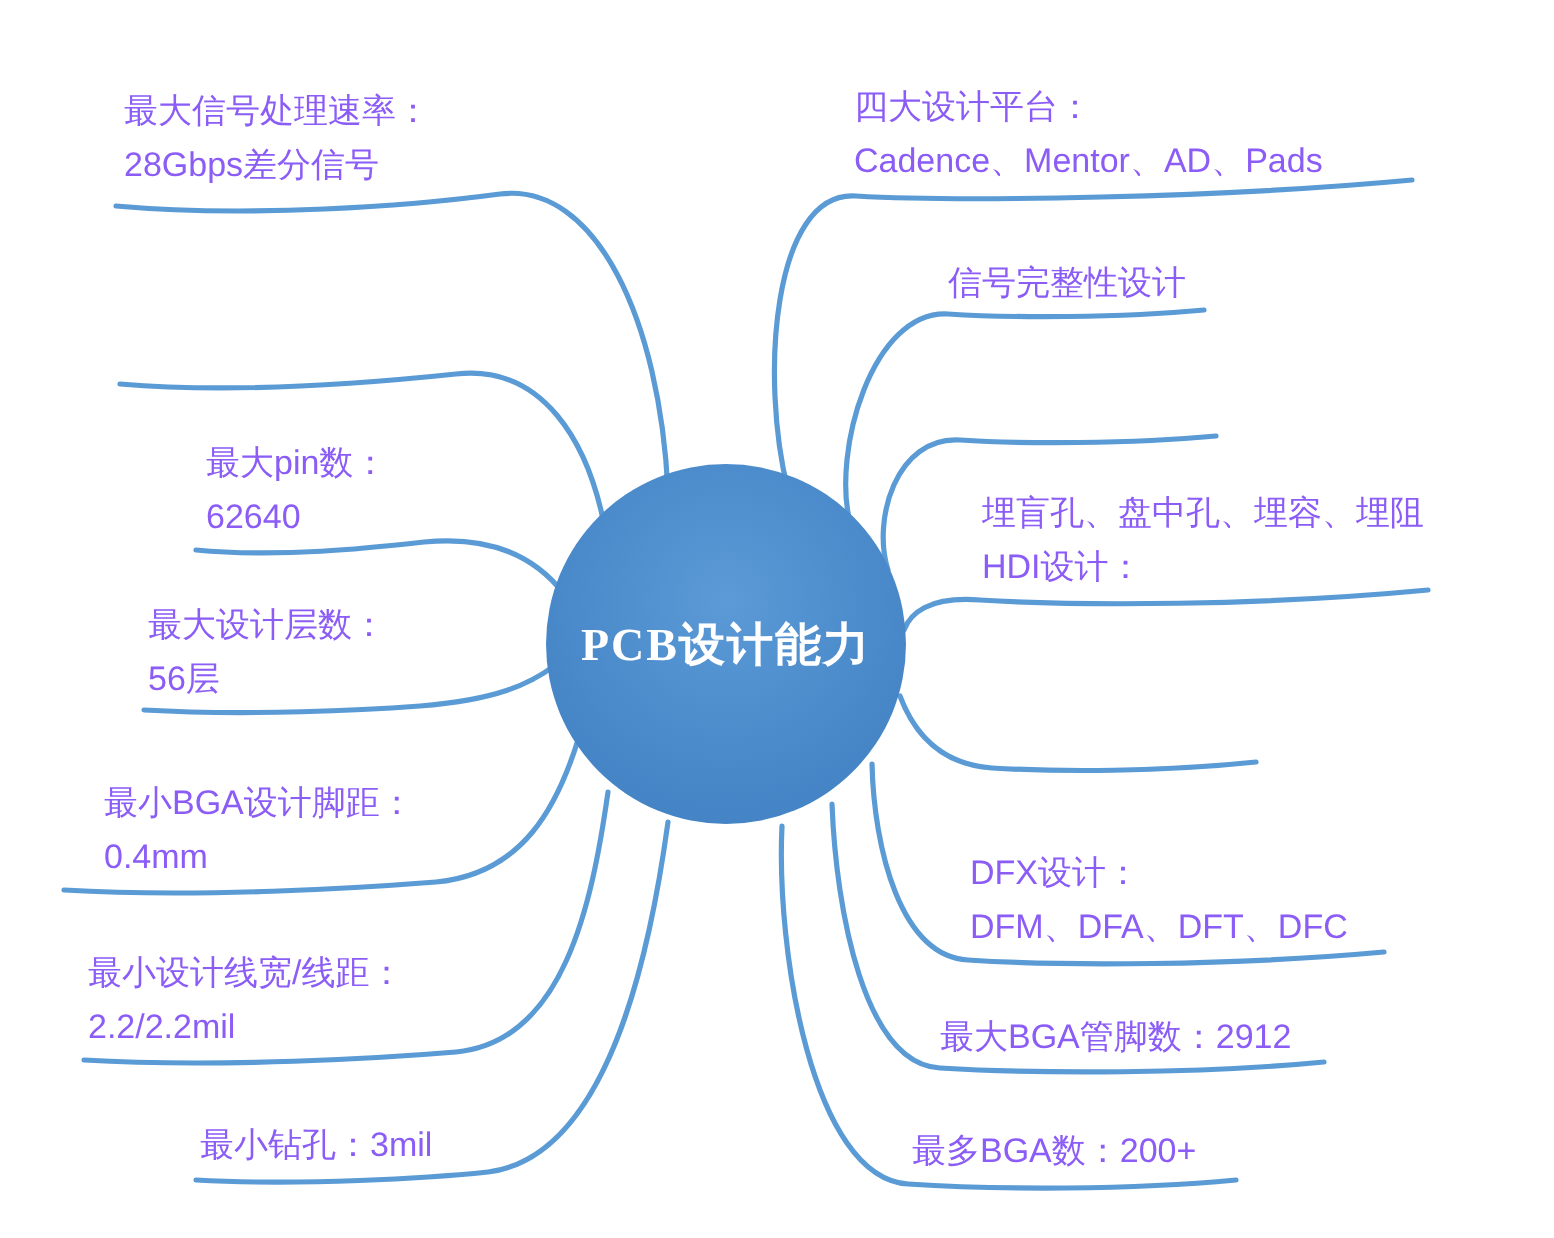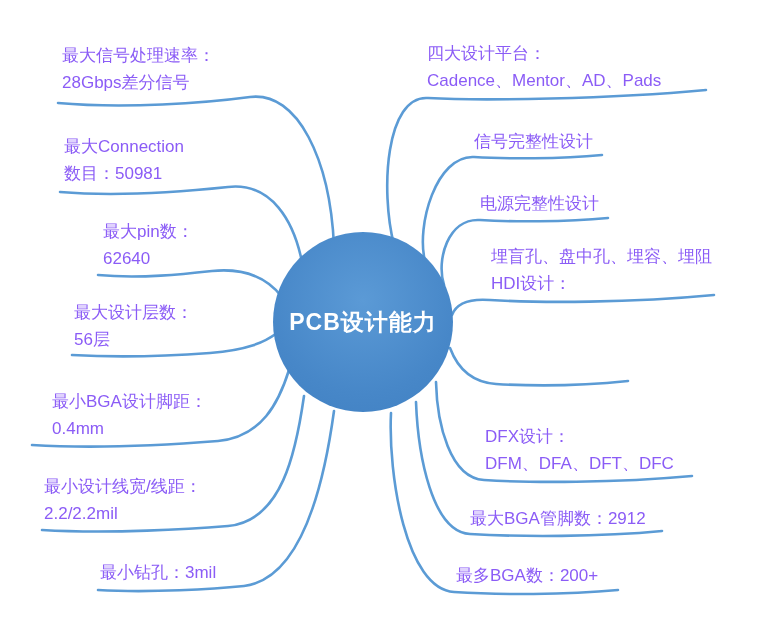--- a/index.html
+++ b/index.html
@@ -38,20 +38,21 @@
     display: flex;
     align-items: center;
     justify-content: center;
   }
   .center-node .center-label {
     color: #ffffff;
     font-size: 23px;
     font-weight: bold;
     letter-spacing: 1px;
     white-space: nowrap;
+    font-family: Liberation Serif, serif;
   }
   .label {
     position: absolute;
     color: #8b5cf6;
     font-size: 17px;
     line-height: 27px;
     white-space: nowrap;
   }
 </style>
 </head>
@@ -82,24 +83,20 @@
   </svg>
 
   <div class="center-node">
     <span class="center-label">PCB设计能力</span>
   </div>
 
   <div class="label" style="left:62px;top:42px">
     <div>最大信号处理速率：</div>
     <div>28Gbps差分信号</div>
   </div>
-  <div class="label" style="left:64px;top:133px">
-    <div>最大Connection</div>
-    <div>数目：50981</div>
-  </div>
   <div class="label" style="left:103px;top:218px">
     <div>最大pin数：</div>
     <div>62640</div>
   </div>
   <div class="label" style="left:74px;top:299px">
     <div>最大设计层数：</div>
     <div>56层</div>
   </div>
   <div class="label" style="left:52px;top:388px">
     <div>最小BGA设计脚距：</div>
@@ -113,23 +110,20 @@
     <div>最小钻孔：3mil</div>
   </div>
 
   <div class="label" style="left:474px;top:128px">
     <div>信号完整性设计</div>
   </div>
   <div class="label" style="left:427px;top:40px">
     <div>四大设计平台：</div>
     <div>Cadence、Mentor、AD、Pads</div>
   </div>
-  <div class="label" style="left:480px;top:190px">
-    <div>电源完整性设计</div>
-  </div>
   <div class="label" style="left:491px;top:243px">
     <div>埋盲孔、盘中孔、埋容、埋阻</div>
     <div>HDI设计：</div>
   </div>
   <div class="label" style="left:485px;top:423px">
     <div>DFX设计：</div>
     <div>DFM、DFA、DFT、DFC</div>
   </div>
   <div class="label" style="left:470px;top:505px">
     <div>最大BGA管脚数：2912</div>

